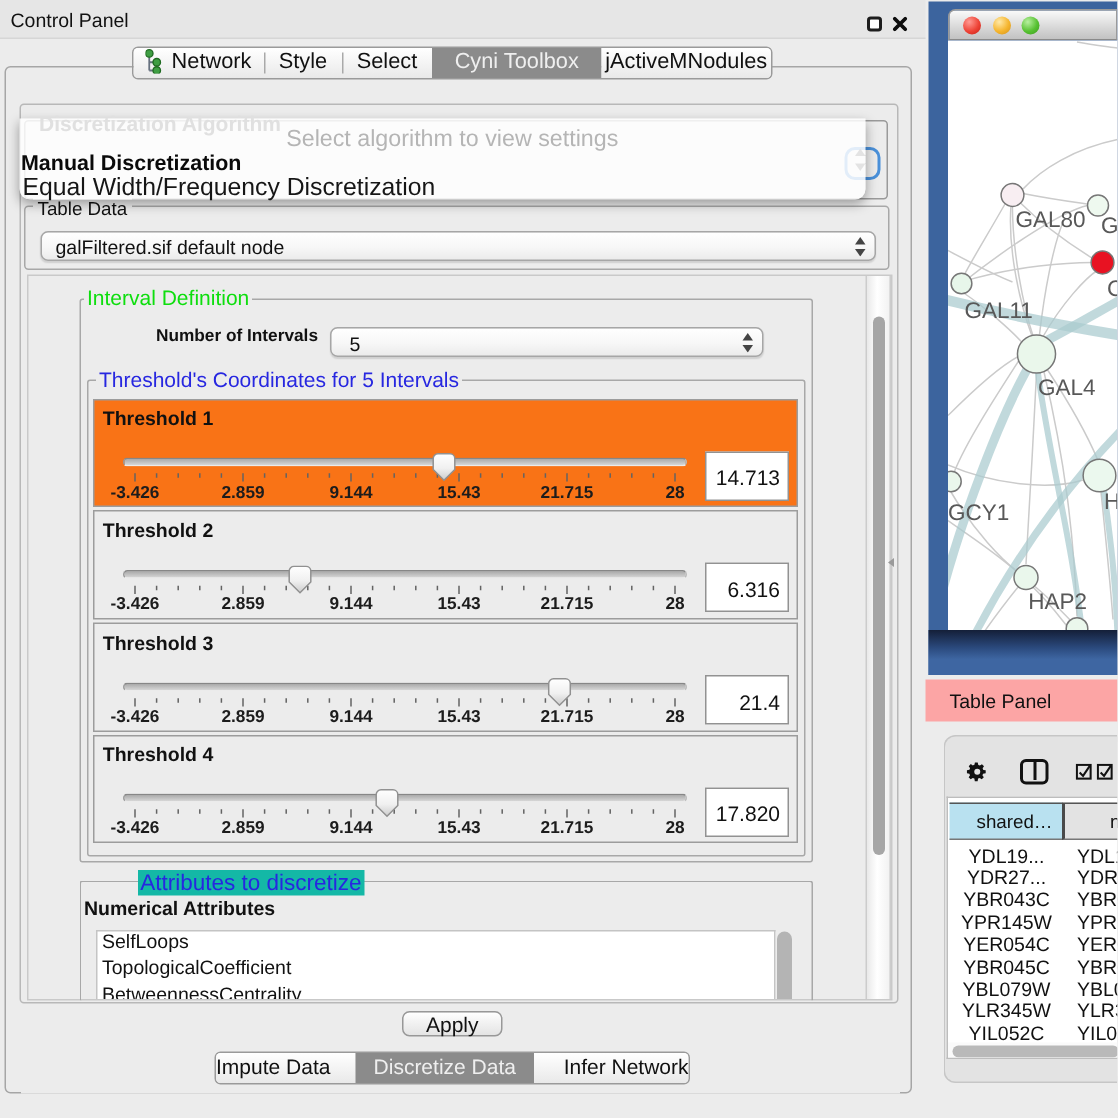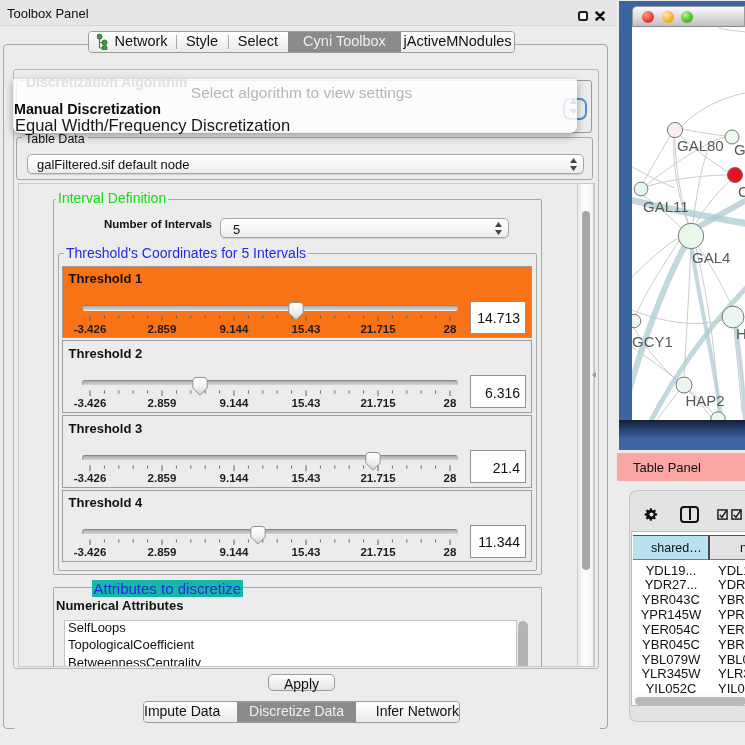--- a/index.html
+++ b/index.html
@@ -10,21 +10,21 @@
   .combo { background:linear-gradient(#ffffff,#f7f7f7 55%,#ebebeb); border:1px solid #a6a6a6; border-radius:5px; box-shadow:0 1px 1px rgba(0,0,0,0.12); }
   .tl { width:12px; height:12px; border-radius:50%; }
 </style>
 
 </head>
 <body>
 
 <div class="abs" id="cpwin" style="left:0;top:0;width:617px;height:730px;background:#ececec;">
 
   <div class="abs" style="left:0;top:0;width:617px;height:26px;background:#e6e6e6;border-bottom:1px solid #d6d6d6;">
-    <div class="abs" style="left:7px;top:6px;font-size:13px;color:#111;">Toolbox Panel</div>
+    <div class="abs" style="left:7px;top:6px;font-size:13px;color:#111;">Control Panel</div>
 
     <div class="abs" style="left:577.5px;top:10.5px;width:10px;height:10px;border:2px solid #1d1d1d;border-radius:2.5px;background:#fdfdfd;"></div>
 
     <svg class="abs" style="left:595px;top:11px;" width="10" height="10" viewBox="0 0 10 10">
         <path d="M1.5 1.5 L8.5 8.5 M8.5 1.5 L1.5 8.5" stroke="#0d0d0d" stroke-width="2.5" stroke-linecap="round"></path>
       </svg>
   </div>
 
   <div class="abs" style="left:3px;top:44px;width:605px;height:685px;border:1px solid #a6a6a6;border-radius:4px;background:#ececec;"></div>
 
@@ -277,21 +277,21 @@
           <path d="M4 0.5 h8 a3.2 3.2 0 0 1 3.2 3.2 v7.3 l-7.2 7.2 l-7.2 -7.2 v-7.3 a3.2 3.2 0 0 1 3.2 -3.2 z" fill="url(#tg3)" stroke="#919191"></path>
           <defs>
             <linearGradient id="tg3" x1="0" y1="0" x2="0" y2="1">
               <stop offset="0" stop-color="#ffffff"></stop>
               <stop offset="0.55" stop-color="#f0f0f0"></stop>
               <stop offset="1" stop-color="#cccccc"></stop>
             </linearGradient>
           </defs>
         </svg>
         <div class="abs" style="left:407px;top:34px;width:56px;height:33px;background:#fff;border:1px solid #929292;">
-          <span style="position:absolute;right:5px;top:8.5px;font-size:14px;color:#111;">11.344</span>
+          <span style="position:absolute;right:5px;top:8.5px;font-size:14px;color:#111;">17.820</span>
         </div>
       </div>
     </div>
 
   <div class="abs" style="left:53px;top:587px;width:489px;height:80px;border:1px solid #a8a8a8;border-bottom:none;border-radius:2px 2px 0 0;"></div>
   <div class="abs" style="left:57.5px;top:580px;background:#14b8a6;padding:0 2px;font-size:15px;color:#2727e0;margin-left:34px;">Attributes to discretize</div>
   <div class="abs" style="left:56px;top:597.5px;font-size:13px;font-weight:bold;color:#111;">Numerical Attributes</div>
   <div class="abs" style="left:64px;top:620px;width:453px;height:46px;background:#ffffff;border:1px solid #c4c4c4;border-bottom:none;overflow:hidden;">
     <div style="font-size:13px;color:#111;padding-left:3px;line-height:17.4px;margin-top:-2px;">SelfLoops<br>TopologicalCoefficient<br>BetweennessCentrality</div>
   </div>

